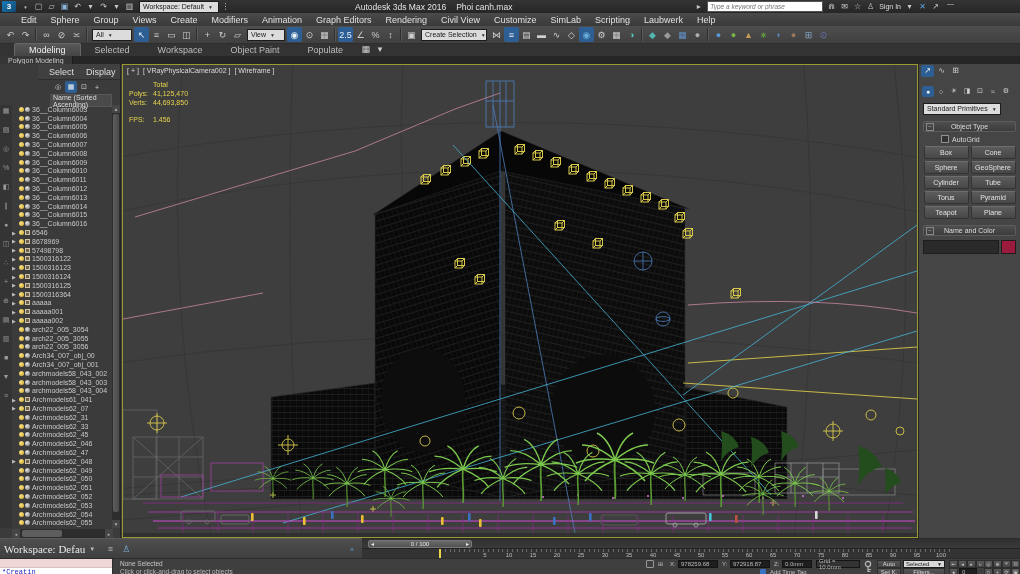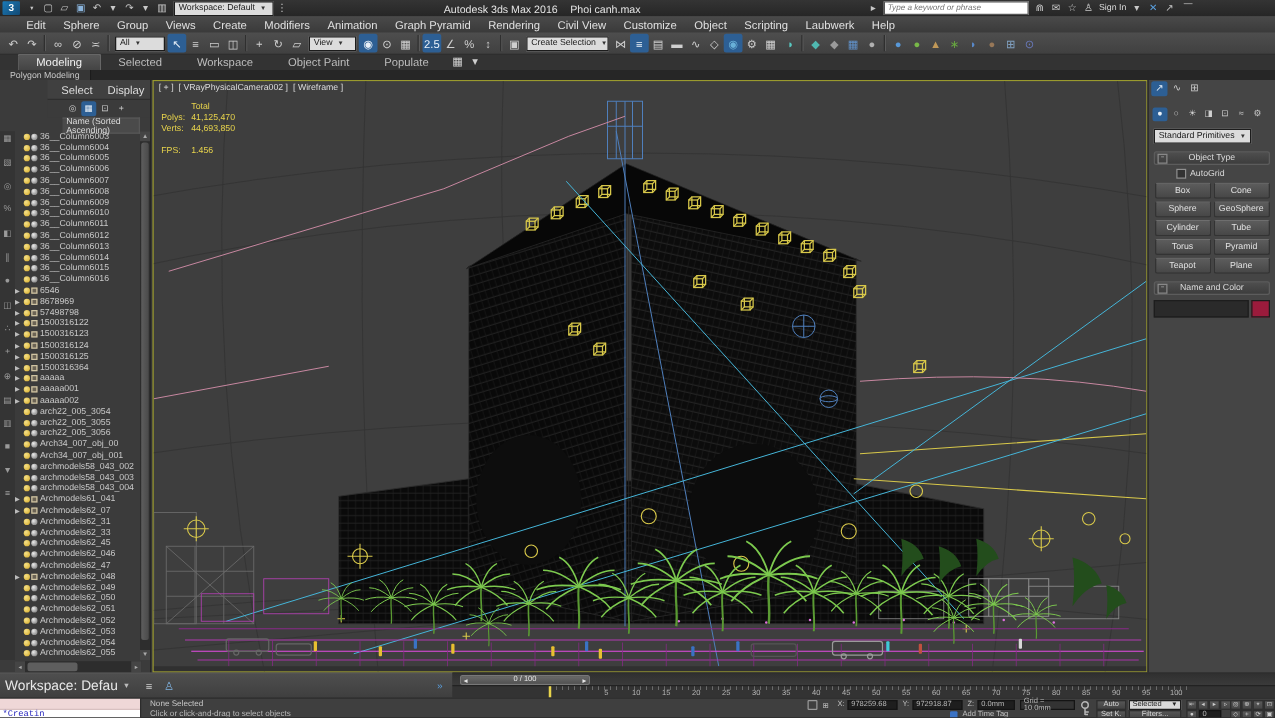--- a/index.html
+++ b/index.html
@@ -81,21 +81,21 @@
   #swatch{width:13px;height:12px;border:1px solid #1d1d1d;}
   
   #logo{left:948px;top:0;width:72px;height:84px;background:#fff;z-index:30;display:flex;flex-direction:column;align-items:center;}
   #logotext{font-size:8px;letter-spacing:.5px;margin-top:1px;}
   #logotext b{color:#4a4a4a;}
   #logotext span{color:#bdbdbd;}
   #logotag{margin-top:2px;display:flex;gap:2px;}
   #logotag i{display:block;height:2px;background:#2e86c1;}
   
   #wsbar{left:0;top:538px;width:362px;height:20px;background:linear-gradient(#4e4e4e,#3f3f3f);border-top:1px solid #5a5a5a;
-         display:flex;align-items:center;box-sizing:border-box;}
+         display:flex;align-items:center;box-sizing:border-box;font-family:Liberation Serif, serif;}
   #wsbar .lbl{font-size:11px;color:#e8e8e8;margin-left:4px;white-space:nowrap;}
   #wsbar .arr{font-size:6px;color:#bbb;margin:0 4px;}
   #wsbar .ic{width:14px;height:14px;font-size:9px;}
   #wsbar .more{margin-left:auto;margin-right:8px;color:#5aa0e0;font-size:8px;}
   #timeline{left:362px;top:538px;width:658px;height:20px;background:#383838;border-top:1px solid #2a2a2a;box-sizing:border-box;}
   #slider-track{position:absolute;left:0;top:0;width:658px;height:9px;background:linear-gradient(#303030,#3a3a3a);}
   #slider-handle{position:absolute;left:6px;top:0.5px;width:104px;height:8px;background:linear-gradient(#6a6a6a,#525252);
                  border:1px solid #787878;border-radius:2px;display:flex;align-items:center;justify-content:space-between;
                  font-size:6px;color:#e8e8e8;box-sizing:border-box;padding:0 2px;}
   #ruler{position:absolute;left:0;top:9px;width:658px;height:11px;background:#333;border-top:1px solid #222;}
@@ -170,25 +170,25 @@
   </div>
 
   <div id="menubar" class="abs">
       <span class="menu-item">Edit</span>
       <span class="menu-item">Sphere</span>
       <span class="menu-item">Group</span>
       <span class="menu-item">Views</span>
       <span class="menu-item">Create</span>
       <span class="menu-item">Modifiers</span>
       <span class="menu-item">Animation</span>
-      <span class="menu-item">Graph Pyramid</span>
+      <span class="menu-item">Graph Editors</span>
       <span class="menu-item">Rendering</span>
       <span class="menu-item">Civil View</span>
       <span class="menu-item">Customize</span>
-      <span class="menu-item">Object</span>
+      <span class="menu-item">SimLab</span>
       <span class="menu-item">Scripting</span>
       <span class="menu-item">Laubwerk</span>
       <span class="menu-item">Help</span>
     </div>
 
   <div id="toolbar" class="abs">
       <span class="ic">↶</span>
       <span class="ic">↷</span>
       <span class="tsep"></span>
       <span class="ic">∞</span>

